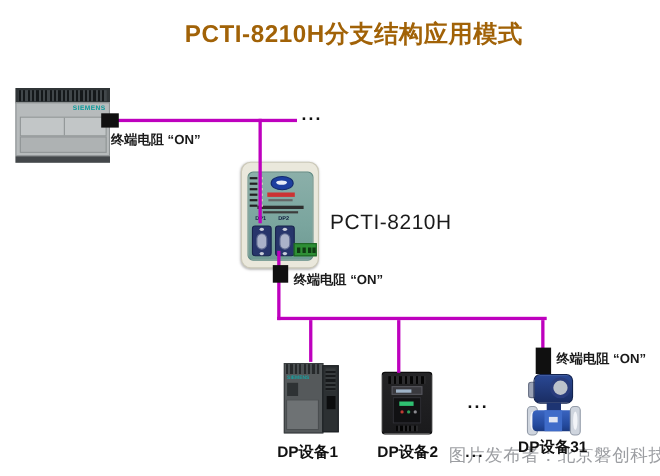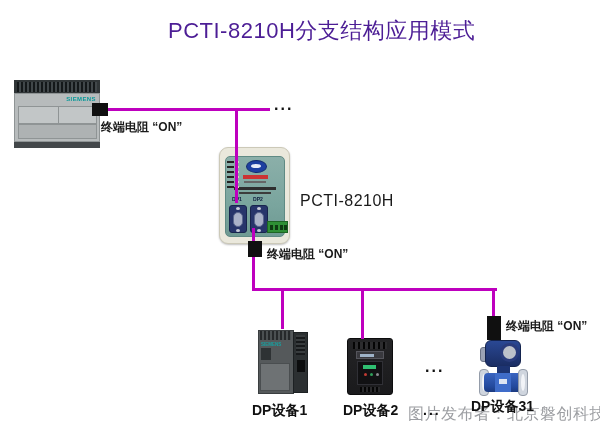--- a/index.html
+++ b/index.html
@@ -1,23 +1,23 @@
 <!DOCTYPE html>
 <html><head>
 <meta charset="utf-8">
 <style>
   html,body{margin:0;padding:0;background:#fff;}
   body{font-family:"Liberation Sans","DejaVu Sans",sans-serif;}
   #canvas{position:relative;width:600px;height:433px;background:#ffffff;overflow:hidden;}
   .abs{position:absolute;}
   
-  .title{font-size:22px;font-weight:normal;color:#4c1d95;letter-spacing:.5px;white-space:nowrap;}
+  .title{font-size:22px;font-weight:bold;color:#a16207;letter-spacing:.5px;white-space:nowrap;}
   .node-label{font-size:13px;font-weight:bold;color:#111;white-space:nowrap;}
   .term-label{font-size:12px;font-weight:bold;color:#1a1a1a;white-space:nowrap;}
-  .hub-label{font-size:16px;color:#1a1a1a;letter-spacing:.5px;white-space:nowrap;}
+  .hub-label{font-size:19px;color:#1a1a1a;letter-spacing:.5px;white-space:nowrap;}
   .dev-label{font-size:14px;font-weight:bold;color:#111;white-space:nowrap;}
   .ellipsis{font-size:16px;font-weight:bold;color:#111;letter-spacing:2px;line-height:10px;white-space:nowrap;}
   .watermark{font-size:16px;color:rgba(145,148,152,.9);letter-spacing:.5px;white-space:nowrap;}
   
   .busline{background:#BE00BE;z-index:6;}
   .term-block{background:#101010;z-index:7;}
   
   .plc{width:86px;height:68px;z-index:2;}
   .plc .top{position:absolute;left:0;top:0;width:86px;height:14px;background:#30353
 7;background:#303537;}

